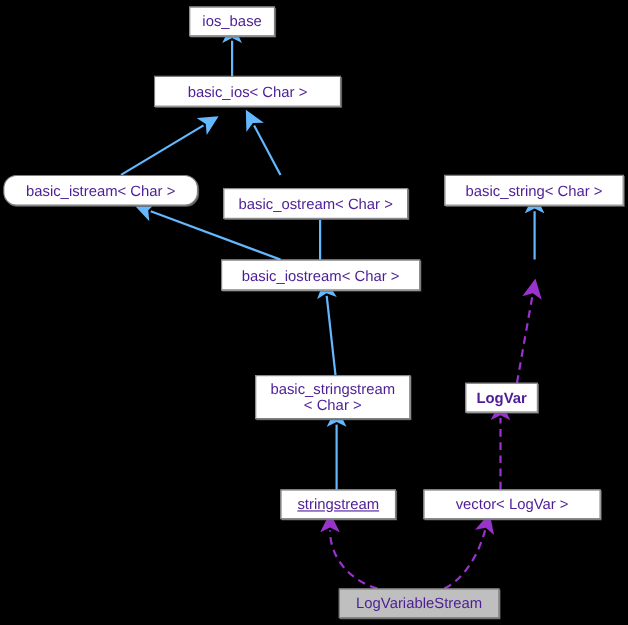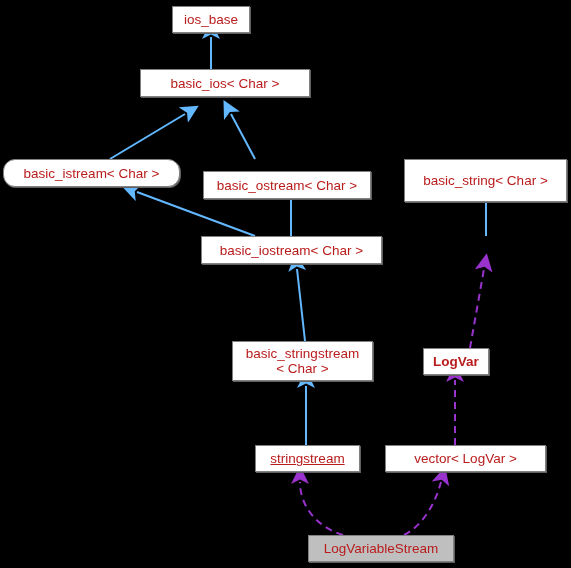--- a/index.html
+++ b/index.html
@@ -11,21 +11,21 @@
   #canvas{position:relative;width:571px;height:568px;background:#000;}
   #edges{position:absolute;left:0;top:0;width:571px;height:568px;}
   .node{
     position:absolute;
     box-sizing:border-box;
     background:#ffffff;
     border:1px solid #808080;
     box-shadow:1px 1px 0 0 #606060;
     display:flex;align-items:center;justify-content:center;
     text-align:center;
-    color:#b91c1c;
+    color:#4c1d95;
     font-size:13.5px;
     line-height:15px;
     white-space:pre;
     letter-spacing:0px;
   }
   .node.highlight{background:#bfbfbf;}
 </style>
 </head>
 <body>
 
@@ -81,21 +81,21 @@
   </svg>
 
   <div class="node" style="left:172px;top:6px;width:78px;height:27px;">ios_base</div>
 
   <div class="node" style="left:140px;top:69px;width:170px;height:28px;">basic_ios&lt; Char &gt;</div>
 
   <div class="node" style="left:3px;top:159px;width:177px;height:28px;border-radius:12px;">basic_istream&lt; Char &gt;</div>
 
   <div class="node" style="left:203px;top:171px;width:168px;height:28px;">basic_ostream&lt; Char &gt;</div>
 
-  <div class="node" style="left:404px;top:159px;width:163px;height:43px;">basic_string&lt; Char &gt;</div>
+  <div class="node" style="left:404px;top:159px;width:163px;height:28px;">basic_string&lt; Char &gt;</div>
 
   <div class="node" style="left:201px;top:236px;width:181px;height:28px;">basic_iostream&lt; Char &gt;</div>
 
 
   <div class="node" style="left:232px;top:341px;width:141px;height:40px;">basic_stringstream
 &lt; Char &gt;</div>
 
   <div class="node" style="left:423px;top:348px;width:66px;height:27px;font-weight:bold;">LogVar</div>
 
   <div class="node" style="left:255px;top:445px;width:105px;height:27px;text-decoration:underline;">stringstream</div>

